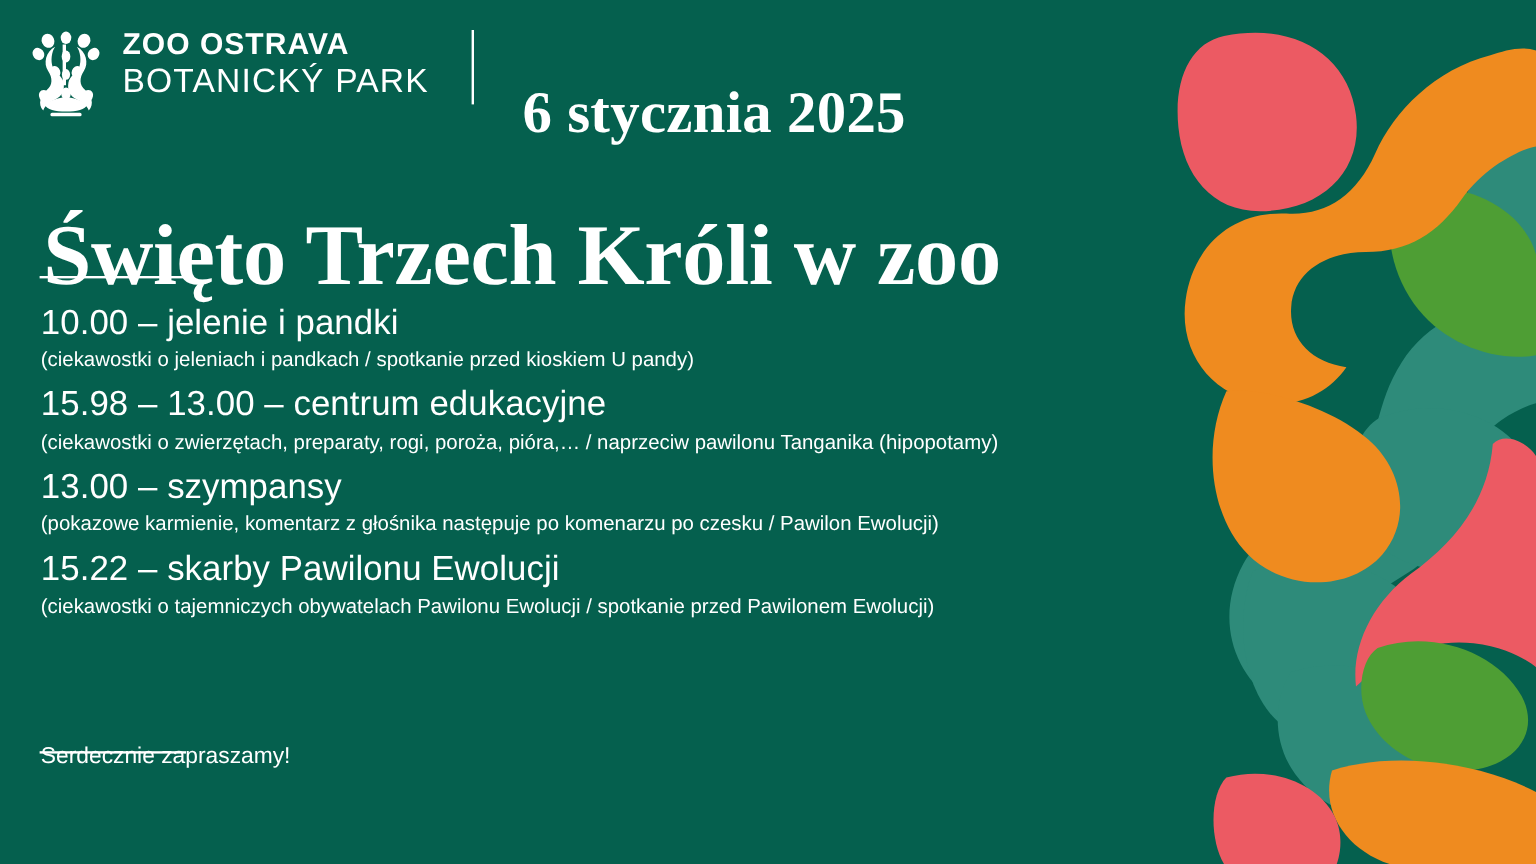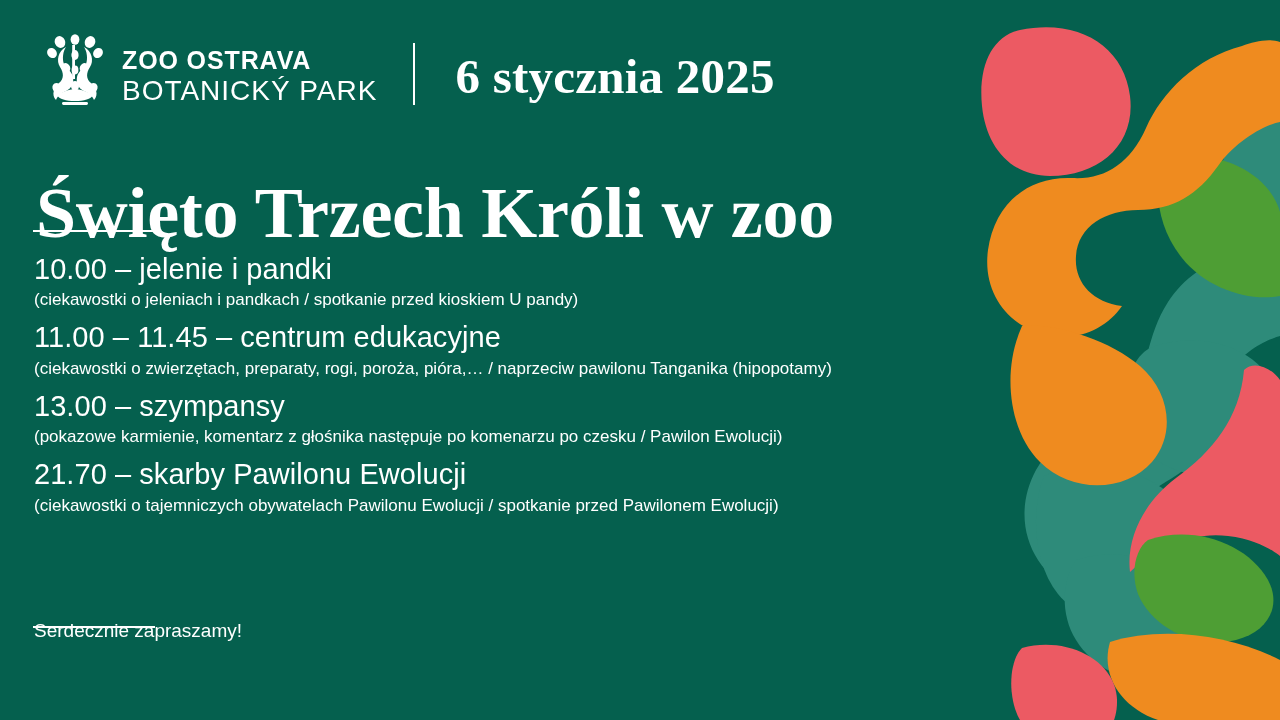--- a/index.html
+++ b/index.html
@@ -25,24 +25,24 @@
     top: 0;
     right: 0;
     width: 300px;
     height: 720px;
     pointer-events: none;
   }
 
   
   #header {
     position: absolute;
-    left: 44px;
+    left: 24px;
     top: 25px;
     display: flex;
-    align-items: flex-end;
+    align-items: flex-start;
     height: 80px;
   }
   #logo-emblem {
     width: 62px;
     height: 72px;
     flex: 0 0 auto;
   }
   #logo-words {
     margin-left: 16px;
     line-height: 1.0;
@@ -262,29 +262,29 @@
   <h1 id="main-title">Święto Trzech Króli w zoo</h1>
 
   <div id="rule-top" class="hrule"></div>
 
   <div id="programme">
     <div class="prog-item">
       <div class="prog-head">10.00 – jelenie i pandki</div>
       <div class="prog-sub">(ciekawostki o jeleniach i pandkach / spotkanie przed kioskiem U pandy)</div>
     </div>
     <div class="prog-item">
-      <div class="prog-head">11.00 – 11.45 – centrum edukacyjne</div>
+      <div class="prog-head">15.98 – 13.00 – centrum edukacyjne</div>
       <div class="prog-sub">(ciekawostki o zwierzętach, preparaty, rogi, poroża, pióra,… / naprzeciw pawilonu Tanganika (hipopotamy)</div>
     </div>
     <div class="prog-item">
       <div class="prog-head">13.00 – szympansy</div>
       <div class="prog-sub">(pokazowe karmienie, komentarz z głośnika następuje po komenarzu po czesku / Pawilon Ewolucji)</div>
     </div>
     <div class="prog-item">
-      <div class="prog-head">21.70 – skarby Pawilonu Ewolucji</div>
+      <div class="prog-head">15.22 – skarby Pawilonu Ewolucji</div>
       <div class="prog-sub">(ciekawostki o tajemniczych obywatelach Pawilonu Ewolucji / spotkanie przed Pawilonem Ewolucji)</div>
     </div>
   </div>
 
   <div id="closing">Serdecznie zapraszamy!</div>
 
   <div id="rule-bottom" class="hrule"></div>
 
 
 </div>

